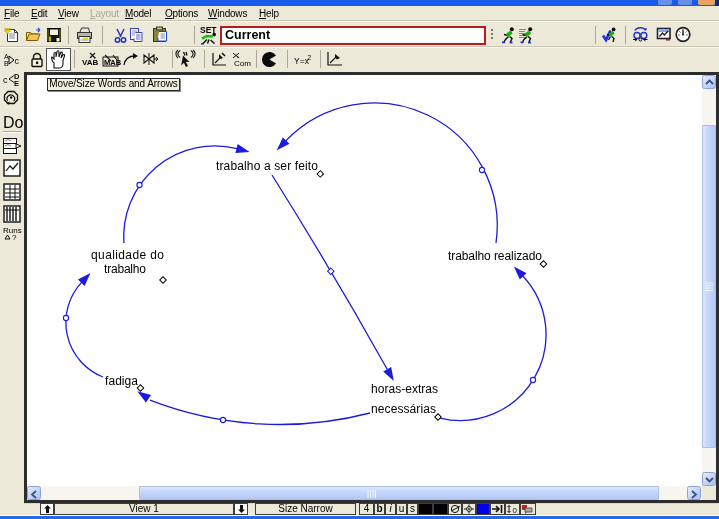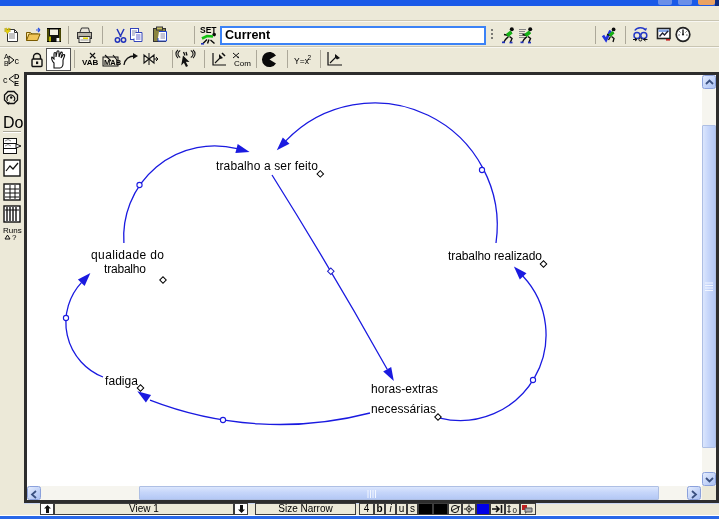--- a/index.html
+++ b/index.html
@@ -9,21 +9,21 @@
 .tz{display:inline-block;transform:translateZ(0);}
 
 #title{left:0;top:0;width:719px;height:6px;background:#1a5ae8;}
 #title .btn{position:absolute;top:0;height:5px;border-radius:0 0 2px 2px;}
 
 #menu{left:0;top:6px;width:719px;height:16px;font-size:10px;letter-spacing:-0.2px;color:#000;}
 #menu span{position:absolute;top:2px;white-space:pre;transform:translateZ(0);}
 
 .vsep{width:1px;background:#aca899;}
 
-#curbox{left:220px;top:26px;width:266px;height:19px;background:#fff;border:2px solid #3b82f6;
+#curbox{left:220px;top:26px;width:266px;height:19px;background:#fff;border:2px solid #b91c1c;
  font-size:12.5px;font-weight:bold;line-height:15px;padding-left:3px;box-sizing:border-box;}
 
 #frame{left:24px;top:72px;width:695px;height:431px;background:#2d2d2d;border-bottom:1px solid #c8d4f0;}
 #white{left:27px;top:75px;width:675px;height:411px;background:#fff;}
 
 .sbtn{position:absolute;background:linear-gradient(135deg,#e4ecfd 0%,#c4d4f8 55%,#aac0f2 100%);
  border:1px solid #8ba1dc;border-radius:2.5px;box-sizing:border-box;}
 .sbtn svg{position:absolute;left:2px;top:3px;}
 .sthumb{background:linear-gradient(90deg,#dbe6fd 0%,#c6d6fa 45%,#b4c8f5 100%);
  border:1px solid #aebfe4;border-radius:1px;box-sizing:border-box;}
@@ -45,20 +45,30 @@
 <body>
 <div id="root">
 
   <div class="abs" id="title">
     <div class="btn" style="left:658px;width:14px;background:#6a8fe8;"></div>
     <div class="btn" style="left:678px;width:14px;background:#6a8fe8;"></div>
     <div class="btn" style="left:698px;width:17px;background:#eaa262;"></div>
     <div style="position:absolute;left:715px;top:0;width:4px;height:6px;background:#0b2a80;"></div>
   </div>
 
+  <div class="abs" id="menu">
+    <span style="left:4px"><u>F</u>ile</span>
+    <span style="left:31px"><u>E</u>dit</span>
+    <span style="left:58px"><u>V</u>iew</span>
+    <span style="left:90px;color:#aca899"><u>L</u>ayout</span>
+    <span style="left:125px"><u>M</u>odel</span>
+    <span style="left:165px"><u>O</u>ptions</span>
+    <span style="left:208px"><u>W</u>indows</span>
+    <span style="left:259px"><u>H</u>elp</span>
+  </div>
   <div class="abs" style="left:0;top:20px;width:719px;height:1px;background:#c9c5b2"></div>
   <div class="abs" style="left:0;top:21px;width:719px;height:1px;background:#f8f7f2"></div>
   <div class="abs" style="left:0;top:46px;width:719px;height:1px;background:#c9c5b2"></div>
   <div class="abs" style="left:0;top:47px;width:719px;height:1px;background:#f8f7f2"></div>
 
   <div id="row1">
     <svg class="abs" style="left:4px;top:27px" width="17" height="17">
       <path d="M3.5 2.5 h7 l3 3 v9 h-10 z" fill="#fff" stroke="#333"></path>
       <path d="M10.5 2.5 v3 h3" fill="none" stroke="#333"></path>
       <path d="M5 7 h6 M5 9 h6 M5 11 h6" stroke="#888" stroke-width="1"></path>
@@ -354,20 +364,21 @@
     <g font-size="12" fill="#000" text-anchor="middle" lengthAdjust="spacingAndGlyphs">
       <text x="267" y="169.5" textLength="102">trabalho a ser feito</text>
       <text x="127.5" y="258.5" textLength="73">qualidade do</text>
       <text x="125" y="273" textLength="42">trabalho</text>
       <text x="495" y="259.5" textLength="94">trabalho realizado</text>
       <text x="121.5" y="384.5" textLength="33">fadiga</text>
       <text x="404.5" y="393" textLength="67">horas-extras</text>
       <text x="403.5" y="412.5" textLength="65">necessárias</text>
     </g>
   </svg>
+  <div class="abs" id="tip"><span class="tz">Move/Size Words and Arrows</span></div>
 
   <div class="abs" id="status">
     <div class="cell" style="left:24px;width:14px;background:#fff">
       <svg width="11" height="10" style="position:static">
           <path d="M5.5 1 L9 4.5 H7 V9 H4 V4.5 H2 Z" fill="#111"></path>
         </svg>
     </div>
     <div class="cell" style="left:38px;width:180px;"><span class="tz">View 1</span></div>
     <div class="cell" style="left:218px;width:14px;background:#fff">
       <svg width="11" height="10" style="position:static">

